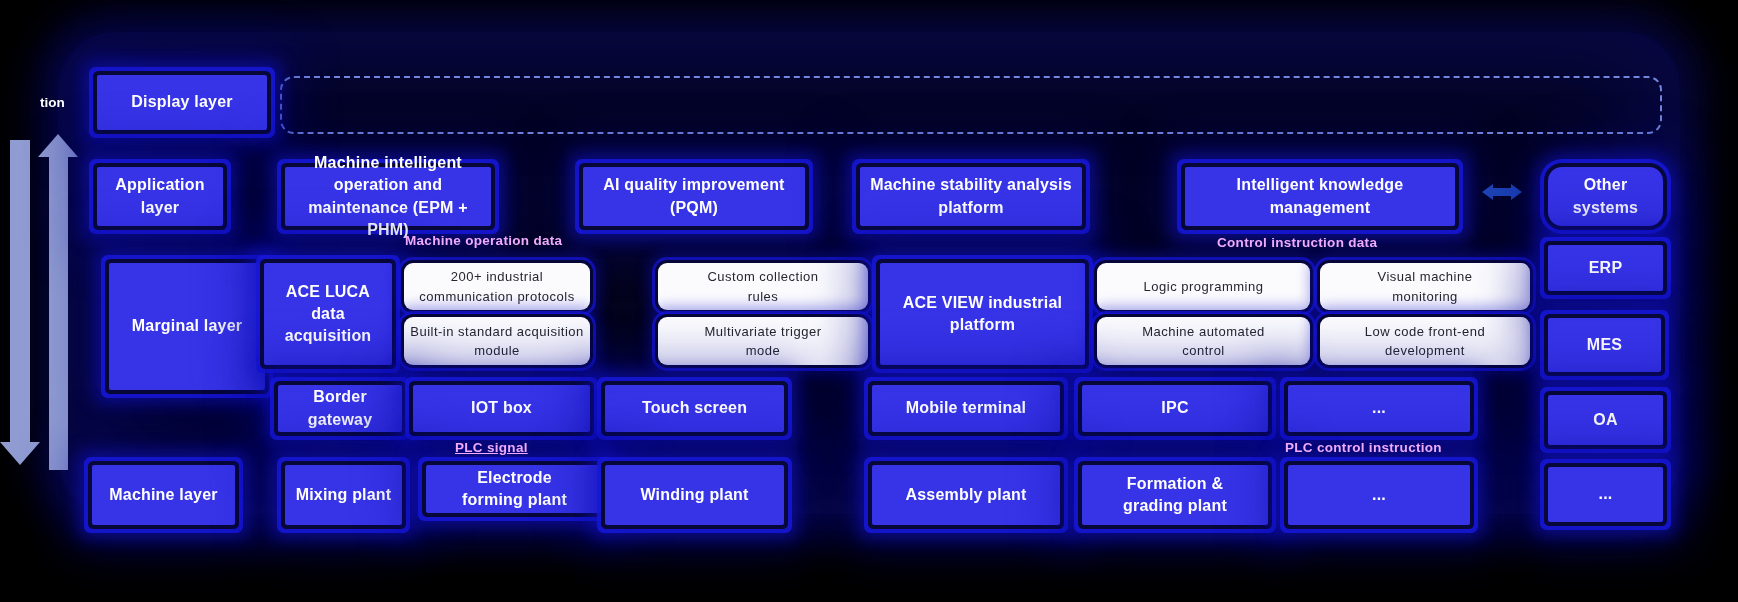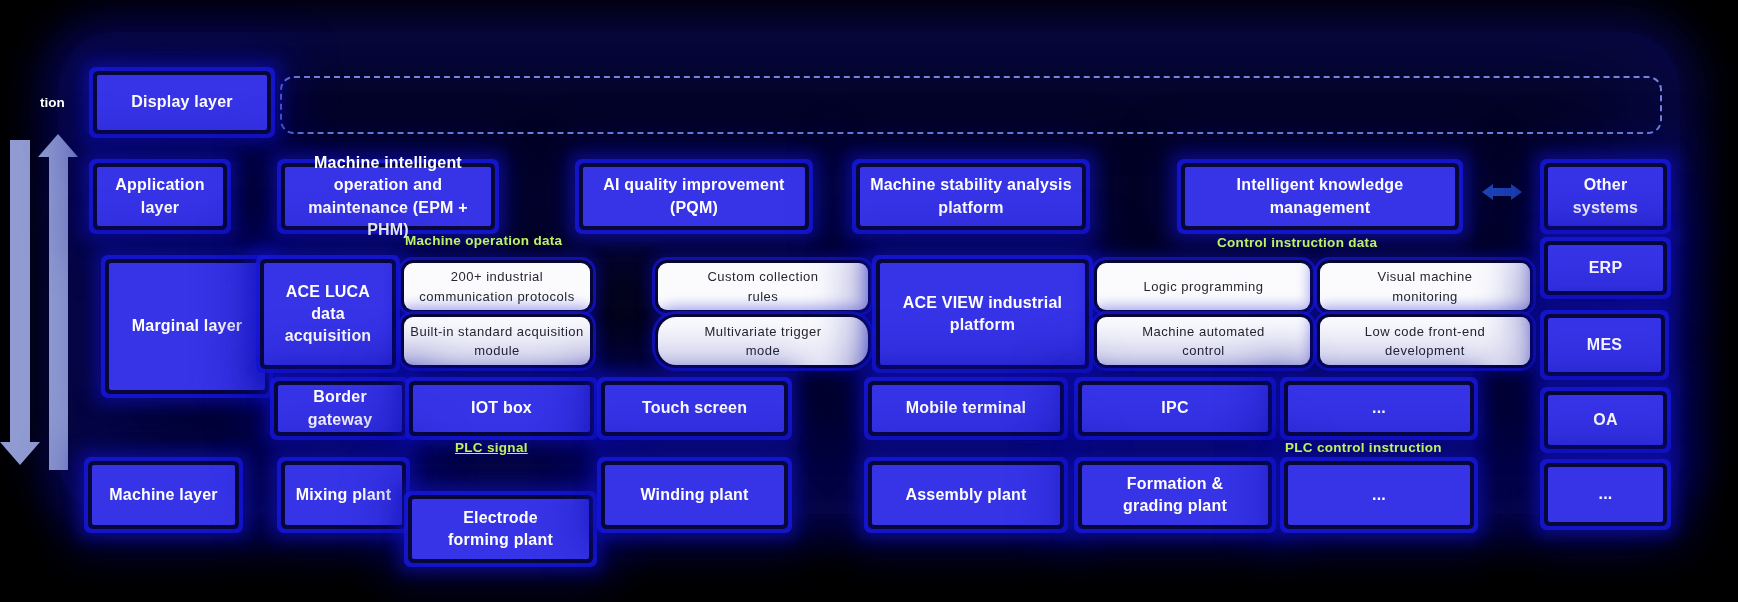--- a/index.html
+++ b/index.html
@@ -12,21 +12,21 @@
   .bluebox{position:absolute;display:flex;align-items:center;justify-content:center;text-align:center;
          background:#3734e8;color:#fff;font-weight:700;font-size:16px;line-height:1.38;
          letter-spacing:.2px;border-radius:2px;z-index:3;padding:2px 6px;box-sizing:border-box;
          box-shadow:0 0 0 4px rgba(5,5,40,.9),0 0 0 8px rgba(22,22,215,.85),
                     0 0 16px 14px rgba(18,18,200,.5),0 0 46px 26px rgba(10,10,150,.35);}
   .whitebox{position:absolute;display:flex;align-items:center;justify-content:center;text-align:center;
          background:#fbfbfe;color:#26262e;font-weight:400;font-size:13px;line-height:1.5;
          letter-spacing:.5px;border-radius:9px;z-index:3;padding:2px 4px;box-sizing:border-box;
          box-shadow:0 0 0 3px rgba(5,5,40,.9),0 0 0 6px rgba(22,22,215,.7),
                     0 0 14px 10px rgba(18,18,200,.4);}
-  .flowlabel{position:absolute;color:#bef264;font-weight:700;font-size:13.5px;letter-spacing:.3px;
+  .flowlabel{position:absolute;color:#f0abfc;font-weight:700;font-size:13.5px;letter-spacing:.3px;
          z-index:4;white-space:nowrap;}
   .dashedbox{position:absolute;left:280px;top:76px;width:1382px;height:58px;
          border:2px dashed #7186df;border-radius:14px;z-index:1;box-sizing:border-box;}
   .edge-label{position:absolute;left:40px;top:95px;color:#fff;font-weight:700;font-size:13.5px;z-index:4;}
   
   .shaft{position:absolute;background:#8f9bd1;z-index:2;}
   .tri{position:absolute;width:0;height:0;z-index:2;}
   .shaft-down{left:10px;top:140px;width:20px;height:303px;}
   .head-down{left:0;top:442px;border-left:20px solid transparent;border-right:20px solid transparent;
              border-top:23px solid #8f9bd1;}
@@ -63,48 +63,48 @@
 
   <div class="bluebox" style="left:285px;top:167px;width:206px;height:59px;">Machine intelligent operation and maintenance (EPM + PHM)</div>
   <div class="bluebox" style="left:583px;top:167px;width:222px;height:59px;">AI quality improvement (PQM)</div>
   <div class="bluebox" style="left:860px;top:167px;width:222px;height:59px;">Machine stability analysis platform</div>
   <div class="bluebox" style="left:1185px;top:167px;width:270px;height:59px;padding:15px 40px;">Intelligent knowledge management</div>
   <div class="harrow">
     <div class="tri-l"></div>
       <div class="bar"></div>
       <div class="tri-r"></div>
   </div>
-  <div class="bluebox" style="left:1548px;top:167px;width:115px;height:59px;">Other systems</div>
+  <div class="bluebox" style="left:1548px;top:167px;width:115px;height:59px;border-radius:14px;">Other systems</div>
 
   <div class="flowlabel" style="left:405px;top:233px;">Machine operation data</div>
   <div class="flowlabel" style="left:1217px;top:235px;">Control instruction data</div>
 
   <div class="bluebox" style="left:264px;top:263px;width:128px;height:102px;">ACE LUCA data acquisition</div>
   <div class="whitebox" style="left:404px;top:263px;width:186px;height:47px;">200+ industrial communication protocols</div>
   <div class="whitebox" style="left:404px;top:317px;width:186px;height:48px;">Built-in standard acquisition module</div>
   <div class="whitebox" style="left:658px;top:263px;width:210px;height:47px;padding:2px 45px;">Custom collection rules</div>
-  <div class="whitebox" style="left:658px;top:317px;width:210px;height:48px;padding:2px 28px;border-radius:18px;">Multivariate trigger mode</div>
+  <div class="whitebox" style="left:658px;top:317px;width:210px;height:48px;padding:2px 28px;">Multivariate trigger mode</div>
   <div class="bluebox" style="left:880px;top:263px;width:205px;height:102px;">ACE VIEW industrial platform</div>
   <div class="whitebox" style="left:1097px;top:263px;width:213px;height:47px;">Logic programming</div>
   <div class="whitebox" style="left:1097px;top:317px;width:213px;height:48px;padding:2px 35px;">Machine automated control</div>
   <div class="whitebox" style="left:1320px;top:263px;width:210px;height:47px;padding:2px 40px;">Visual machine monitoring</div>
   <div class="whitebox" style="left:1320px;top:317px;width:210px;height:48px;padding:2px 20px;">Low code front-end development</div>
 
   <div class="bluebox" style="left:278px;top:385px;width:124px;height:47px;">Border gateway</div>
   <div class="bluebox" style="left:413px;top:385px;width:177px;height:47px;">IOT box</div>
   <div class="bluebox" style="left:605px;top:385px;width:179px;height:47px;">Touch screen</div>
   <div class="bluebox" style="left:872px;top:385px;width:188px;height:47px;">Mobile terminal</div>
   <div class="bluebox" style="left:1082px;top:385px;width:186px;height:47px;">IPC</div>
   <div class="bluebox" style="left:1288px;top:385px;width:182px;height:47px;">...</div>
 
   <div class="flowlabel" style="left:455px;top:440px;text-decoration:underline;">PLC signal</div>
   <div class="flowlabel" style="left:1285px;top:440px;">PLC control instruction</div>
 
   <div class="bluebox" style="left:285px;top:465px;width:117px;height:60px;">Mixing plant</div>
-  <div class="bluebox" style="left:412px;top:465px;width:177px;height:60px;padding:2px 30px;margin-top:34px;">Electrode forming plant</div>
+  <div class="bluebox" style="left:426px;top:465px;width:177px;height:48px;padding:2px 30px;">Electrode forming plant</div>
   <div class="bluebox" style="left:605px;top:465px;width:179px;height:60px;">Winding plant</div>
   <div class="bluebox" style="left:872px;top:465px;width:188px;height:60px;">Assembly plant</div>
   <div class="bluebox" style="left:1082px;top:465px;width:186px;height:60px;padding:2px 35px;">Formation &amp; grading plant</div>
   <div class="bluebox" style="left:1288px;top:465px;width:182px;height:60px;">...</div>
 
   <div class="bluebox" style="left:1548px;top:245px;width:115px;height:46px;">ERP</div>
   <div class="bluebox" style="left:1548px;top:318px;width:113px;height:54px;">MES</div>
   <div class="bluebox" style="left:1548px;top:395px;width:115px;height:50px;">OA</div>
   <div class="bluebox" style="left:1548px;top:467px;width:115px;height:55px;">...</div>
 

